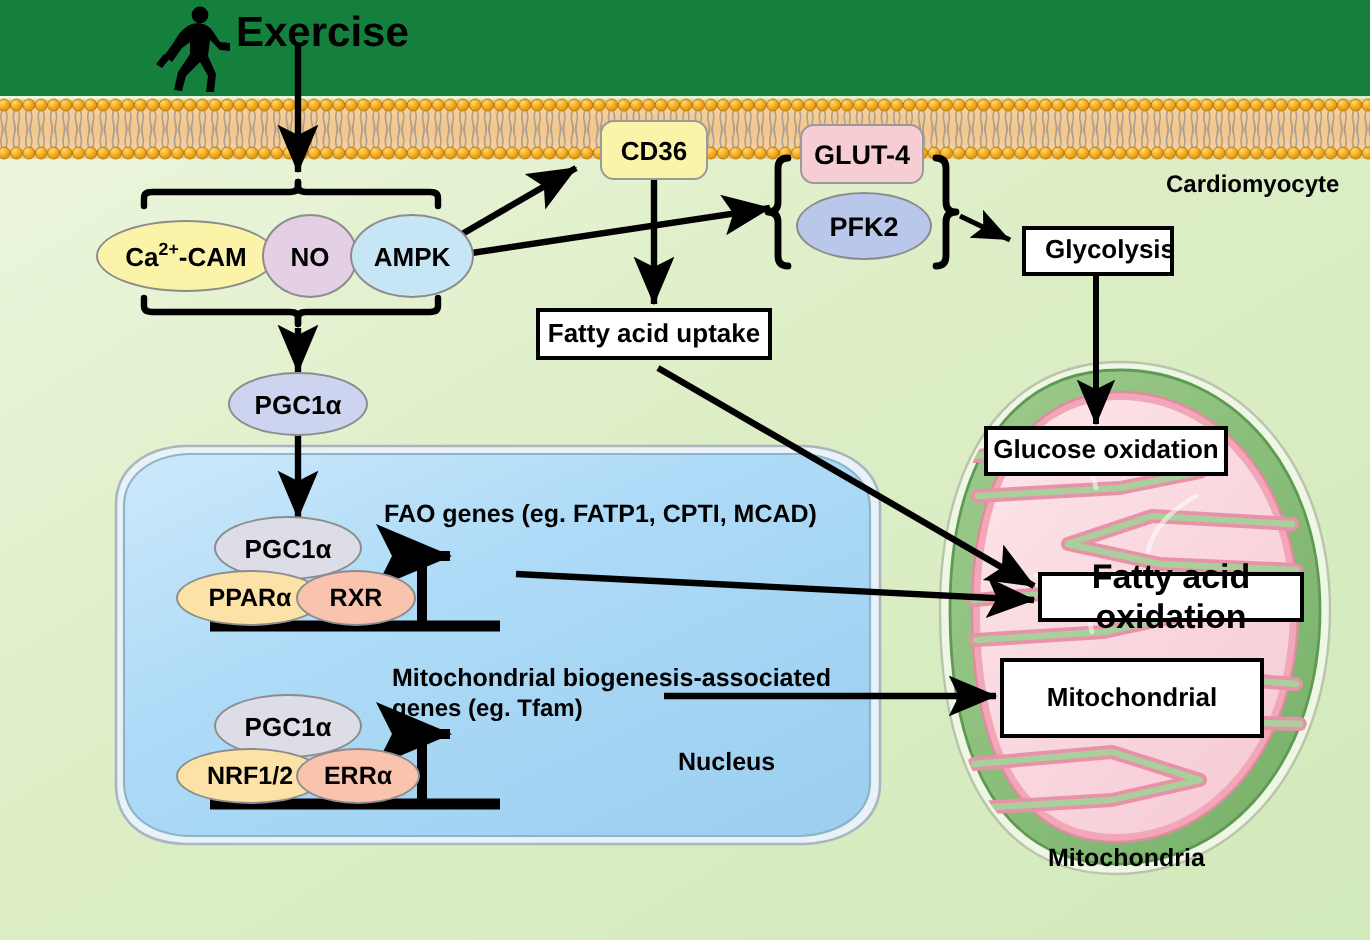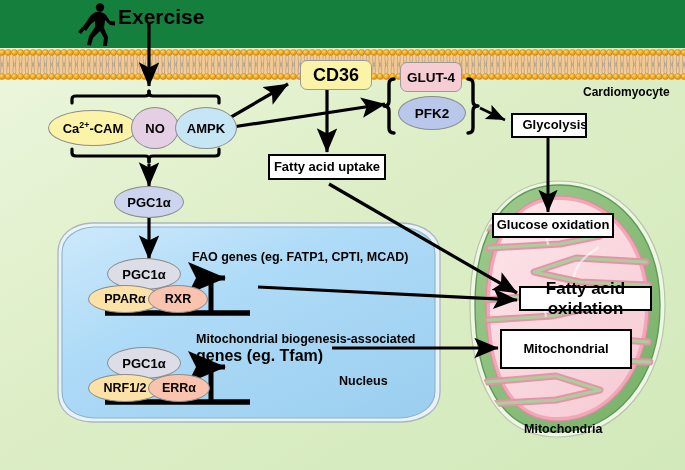--- a/index.html
+++ b/index.html
@@ -881,33 +881,33 @@
 
   <div class="txt" style="left:583px; top:85px; font-size:12px;">Cardiomyocyte</div>
 
   <div class="txt" style="left:339px; top:374px; font-size:12.5px;">Nucleus</div>
 
   <div class="txt" style="left:524px; top:422px; font-size:12.5px;">Mitochondria</div>
 
   <div class="txt" style="left:192px; top:250px; font-size:12.5px;">FAO genes (eg. FATP1, CPTI, MCAD)</div>
 
   <div class="txt" style="left:196px; top:332px; font-size:12.5px;">Mitochondrial biogenesis-associated</div>
-  <div class="txt" style="left:196px; top:347px; font-size:16px;">genes (eg. Tfam)</div>
+  <div class="txt" style="left:196px; top:347px; font-size:12px;">genes (eg. Tfam)</div>
 
   <div class="ellipse" style="left:48px; top:110px; width:90px; height:36px; background:#fbf3a8; font-size:13px;">
     <span><span>Ca</span><sup>2+</sup><span>-CAM</span></span>
   </div>
 
   <div class="ellipse" style="left:131px; top:107px; width:48px; height:42px; background:#e4cfe4; font-size:13px;">NO</div>
 
   <div class="ellipse" style="left:175px; top:107px; width:62px; height:42px; background:#c7e6f5; font-size:13px;">AMPK</div>
 
   <div class="ellipse" style="left:114px; top:186px; width:70px; height:32px; background:#ccd4ef; font-size:13px;">PGC1α</div>
 
-  <div class="rrect" style="left:300px; top:60px; width:72px; height:30px; background:#fbf3a8; font-size:18px;">CD36</div>
+  <div class="rrect" style="left:300px; top:60px; width:54px; height:30px; background:#fbf3a8; font-size:13px;">CD36</div>
 
   <div class="rrect" style="left:400px; top:62px; width:62px; height:30px; background:#f6cdd2; font-size:13.5px;">GLUT-4</div>
 
   <div class="ellipse" style="left:398px; top:96px; width:68px; height:34px; background:#b9c7ea; font-size:13.5px;">PFK2</div>
 
   <div class="nodebox" style="left:268px; top:154px; width:118px; height:26px; font-size:13px;">Fatty acid uptake</div>
 
   <div class="nodebox" style="left:511px; top:113px; width:76px; height:25px; font-size:13px;padding-left:12px;">Glycolysis</div>
 
   <div class="nodebox" style="left:492px; top:213px; width:122px; height:25px; font-size:13px;">Glucose oxidation</div>

